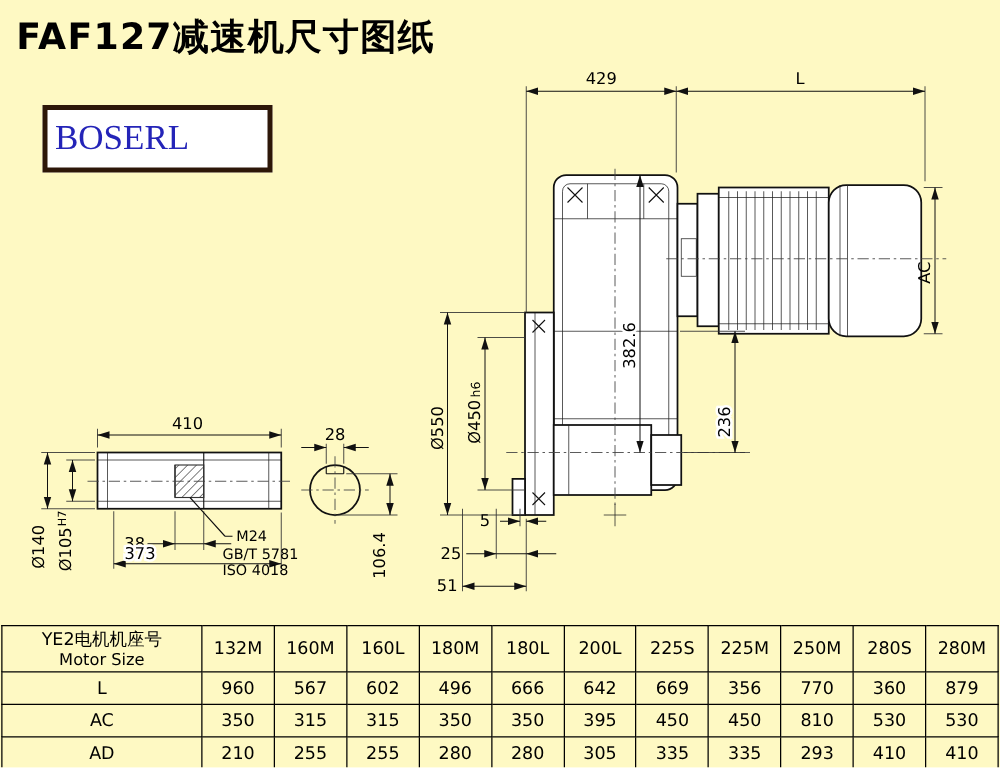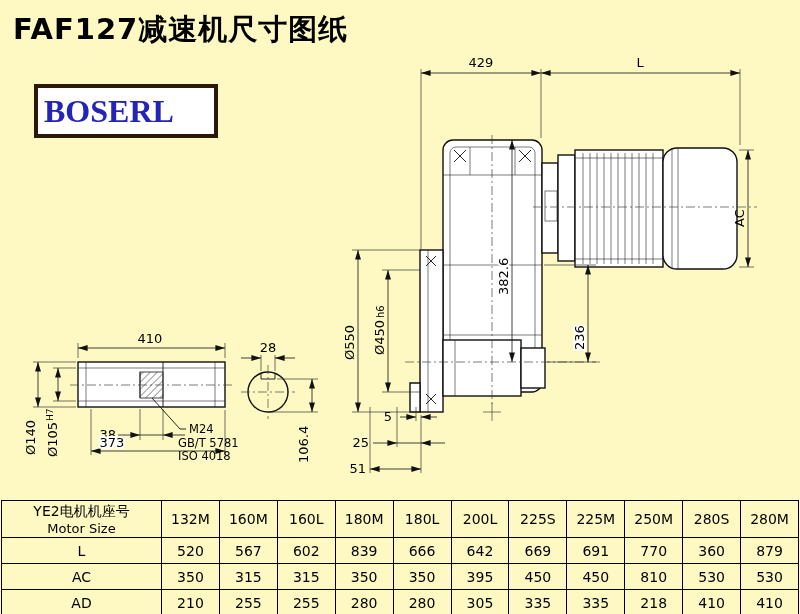--- a/index.html
+++ b/index.html
@@ -1,21 +1,21 @@
 <!DOCTYPE html>
 <html><head>
 <meta charset="utf-8">
 <style>
   html,body{margin:0;padding:0;background:#fff;}
   #page{position:relative;width:800px;height:614px;background:#fef9c3;overflow:hidden;
         font-family:"DejaVu Sans",sans-serif;color:#000;}
   .title{position:absolute;left:13px;top:10px;font-size:29px;font-weight:700;letter-spacing:1px;}
   .logo{position:absolute;left:34px;top:84px;width:176px;height:46px;border:4px solid #2d1708;
         display:flex;align-items:center;background:#fff;}
-  .logo span{font-family:"Liberation Serif",serif;font-weight:700;font-size:32px;color:#2424b8;
+  .logo span{font-family:"Liberation Serif",serif;font-weight:400;font-size:28px;color:#2424b8;
         line-height:1;padding-left:6px;}
   svg.drawing{position:absolute;left:0;top:55px;}
   svg.drawing text{font-family:"DejaVu Sans",sans-serif;font-size:13px;fill:#000;}
   svg.drawing text.s11{font-size:11.5px;}
   svg.drawing text.s10{font-size:10px;}
   svg.drawing text.s9{font-size:9px;}
   .olw{fill:#fff;stroke:#111;stroke-width:1.4;}
   .ol{fill:none;stroke:#111;stroke-width:1.4;}
   .ml{fill:none;stroke:#111;stroke-width:0.9;}
   .tl{fill:none;stroke:#222;stroke-width:0.6;}
@@ -216,28 +216,28 @@
             <th>225S</th>
             <th>225M</th>
             <th>250M</th>
             <th>280S</th>
             <th>280M</th>
           </tr>
         </thead>
       <tbody>
           <tr>
             <td>L</td>
-            <td>520</td>
+            <td>960</td>
             <td>567</td>
             <td>602</td>
-            <td>839</td>
+            <td>496</td>
             <td>666</td>
             <td>642</td>
             <td>669</td>
-            <td>691</td>
+            <td>356</td>
             <td>770</td>
             <td>360</td>
             <td>879</td>
           </tr>
           <tr>
             <td>AC</td>
             <td>350</td>
             <td>315</td>
             <td>315</td>
             <td>350</td>
@@ -252,21 +252,21 @@
           <tr>
             <td>AD</td>
             <td>210</td>
             <td>255</td>
             <td>255</td>
             <td>280</td>
             <td>280</td>
             <td>305</td>
             <td>335</td>
             <td>335</td>
-            <td>218</td>
+            <td>293</td>
             <td>410</td>
             <td>410</td>
           </tr>
         </tbody>
     </table>
   </div>
 
 </div>
 
 </body></html>

